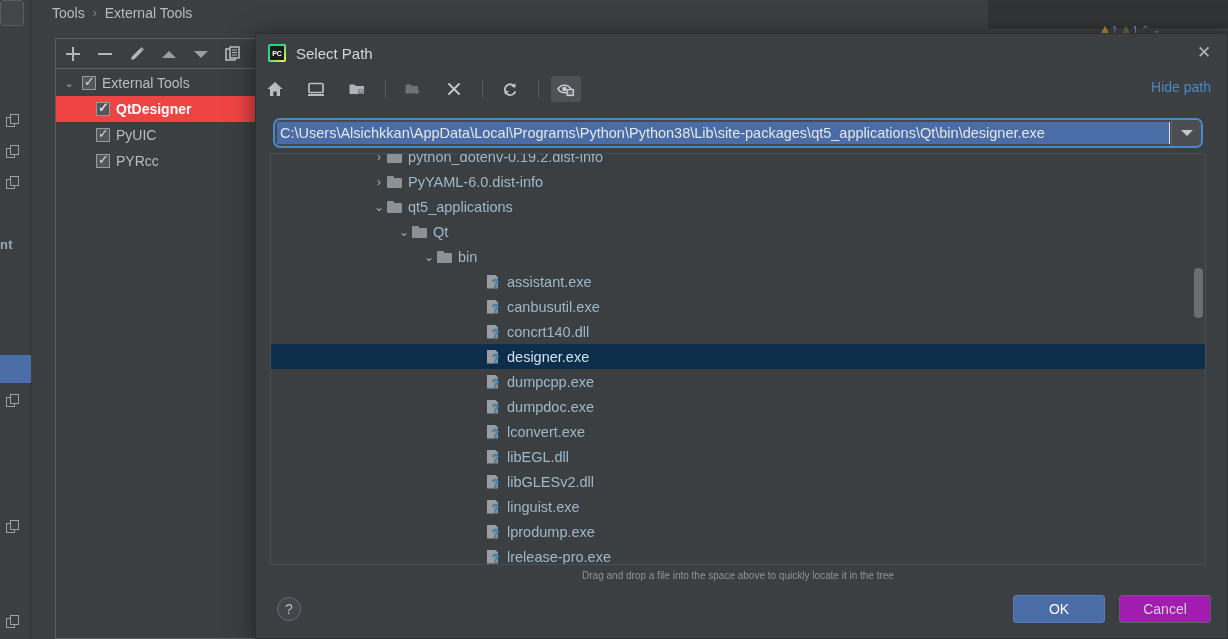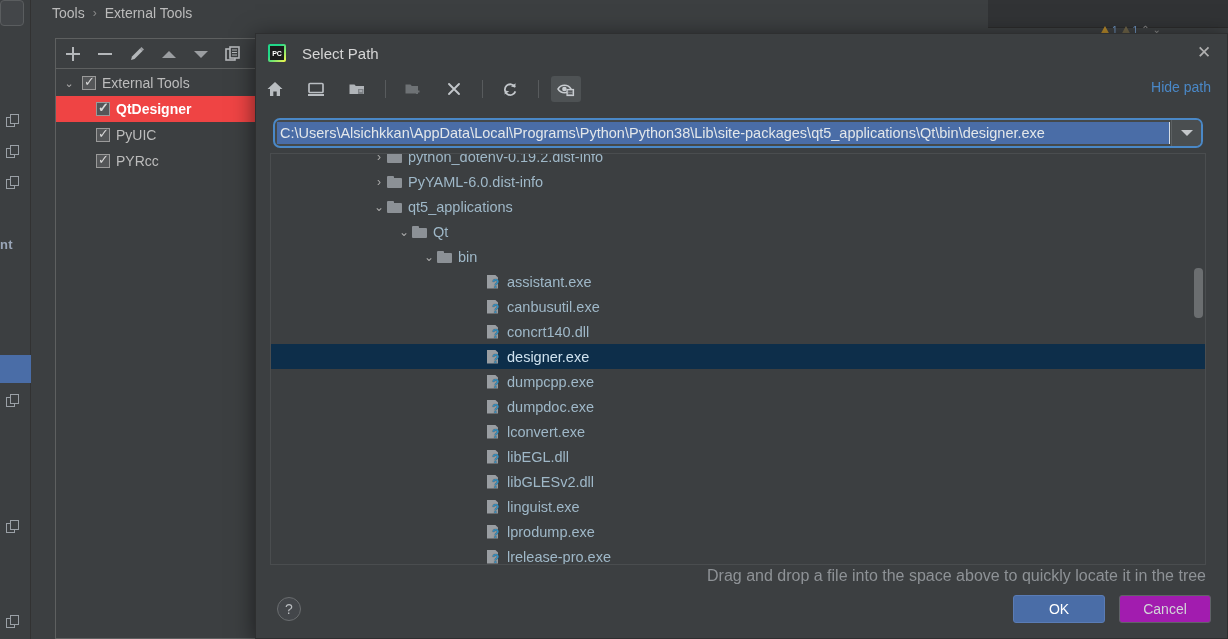--- a/index.html
+++ b/index.html
@@ -135,21 +135,21 @@
     width: 18px; height: 18px; border-radius: 2px; position: relative; overflow: hidden;
     background: linear-gradient(135deg, #21d789 0%, #21d789 35%, #fcf84a 100%);
     flex: 0 0 auto;
   }
   .pc-logo::after {
     content: "PC"; position: absolute; left: 2px; top: 2px;
     width: 14px; height: 14px; background: #1b1b1b; color: #fff;
     font-size: 7px; font-weight: bold; display: flex;
     align-items: center; justify-content: center;
   }
-  .dlg-title { margin-left: 16px; font-size: 15px; color: #d6d6d6; }
+  .dlg-title { margin-left: 10px; font-size: 15px; color: #d6d6d6; }
   .dlg-close {
     position: absolute; right: 14px; top: 10px; width: 18px; height: 18px;
     color: #b0b0b0; font-size: 17px; line-height: 18px; text-align: center;
   }
 
   .dlg-toolbar {
     height: 34px; display: flex; align-items: center; padding-left: 4px; gap: 5px;
     position: relative;
   }
   .dt-btn {
@@ -218,21 +218,21 @@
   .tree-scrollbar {
     position: absolute; right: 2px; top: 2px; width: 9px; height: 406px;
   }
   .tree-thumb {
     position: absolute; left: 0; top: 112px; width: 9px; height: 50px;
     background: #6b6e70; border-radius: 4px;
   }
 
   .drag-hint {
     position: absolute; left: 270px; top: 565px; width: 936px; height: 22px;
-    text-align: right; font-size: 16px; color: #8e9296; line-height: 22px;
+    text-align: center; font-size: 10px; color: #8e9296; line-height: 22px;
   }
 
   .dlg-footer {
     position: absolute; left: 0; bottom: 0; width: 973px; height: 50px;
   }
   .help-btn {
     position: absolute; left: 21px; top: 9px; width: 24px; height: 24px;
     border-radius: 50%; border: 1px solid #6a6d6f; color: #b9bcbf;
     font-size: 14px; text-align: center; line-height: 22px; background: #43464a;
   }

